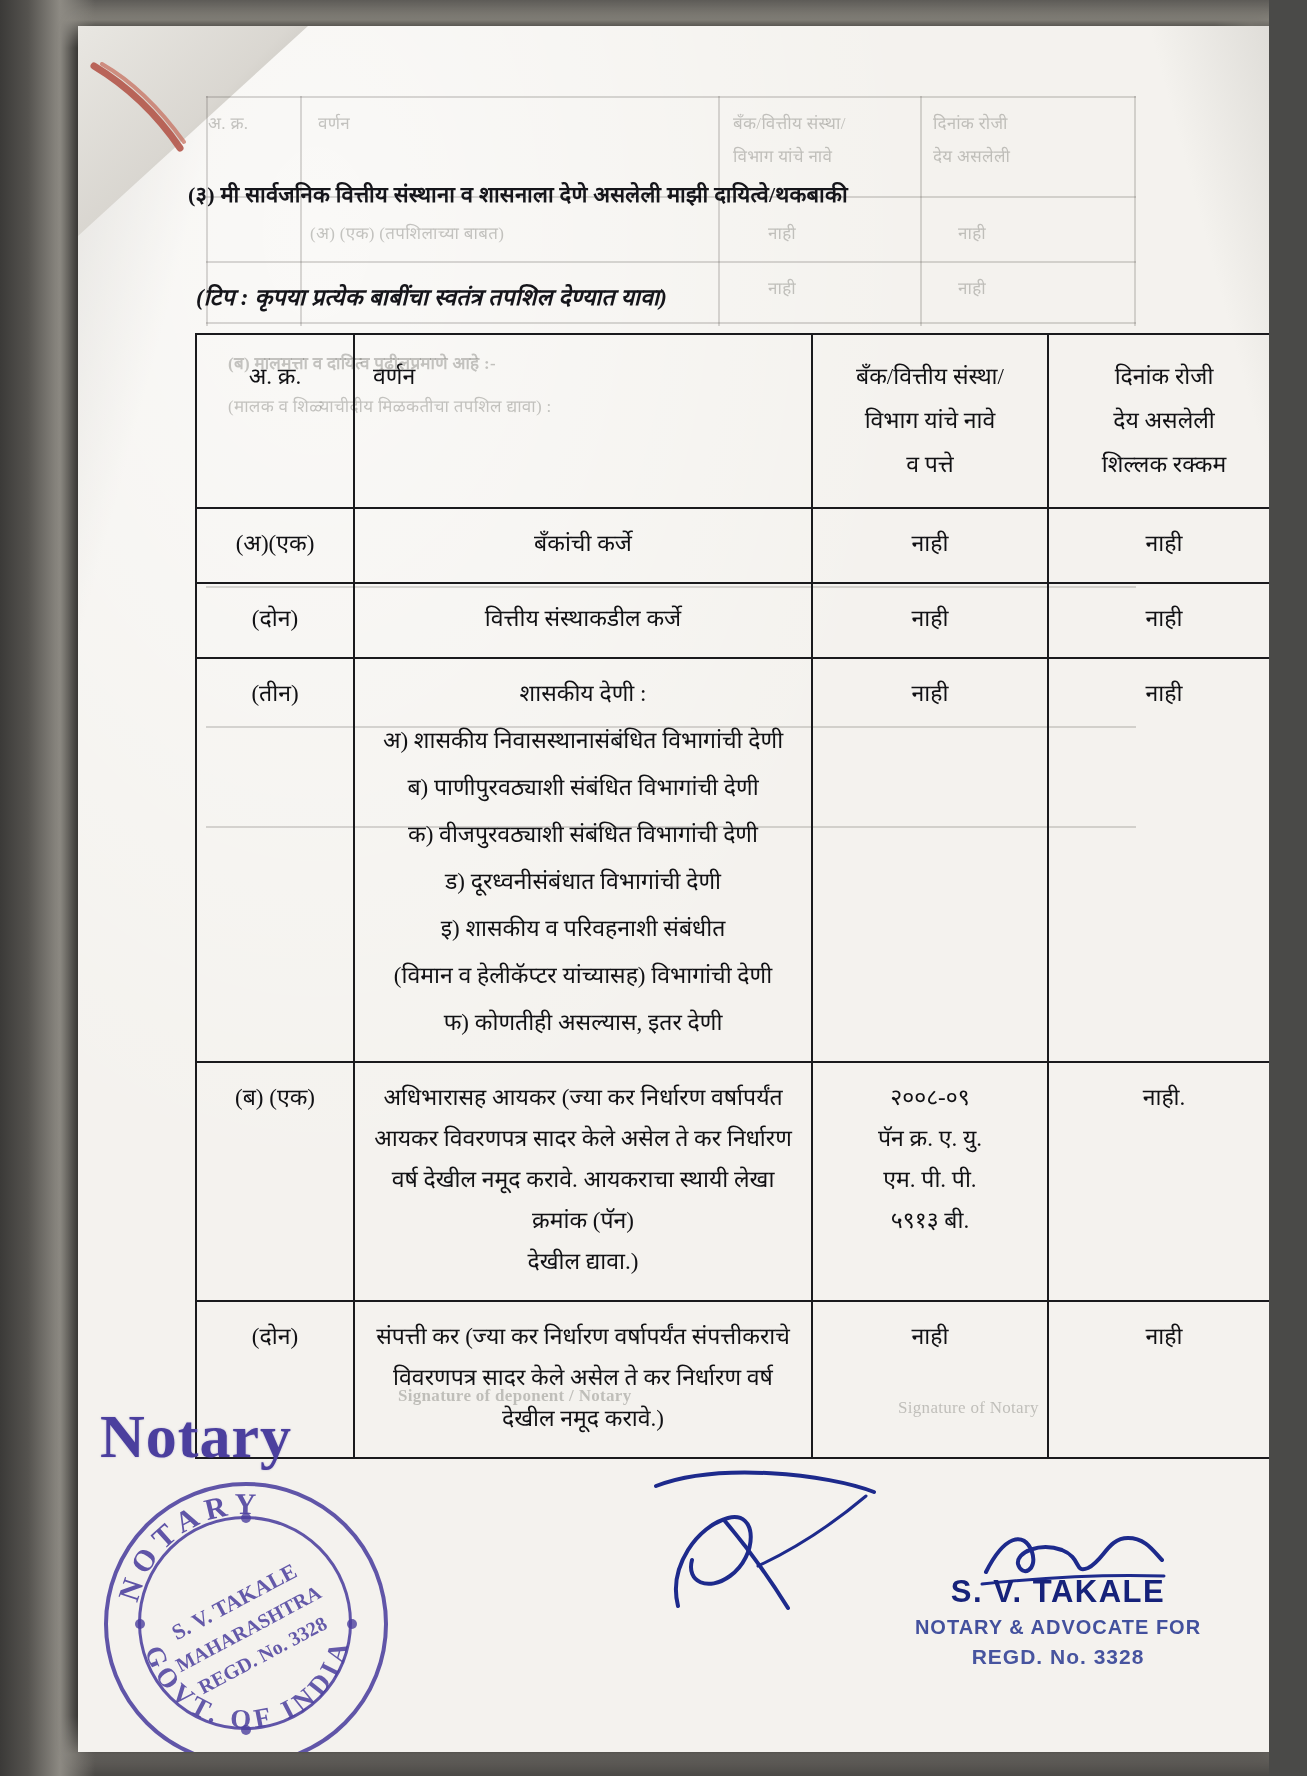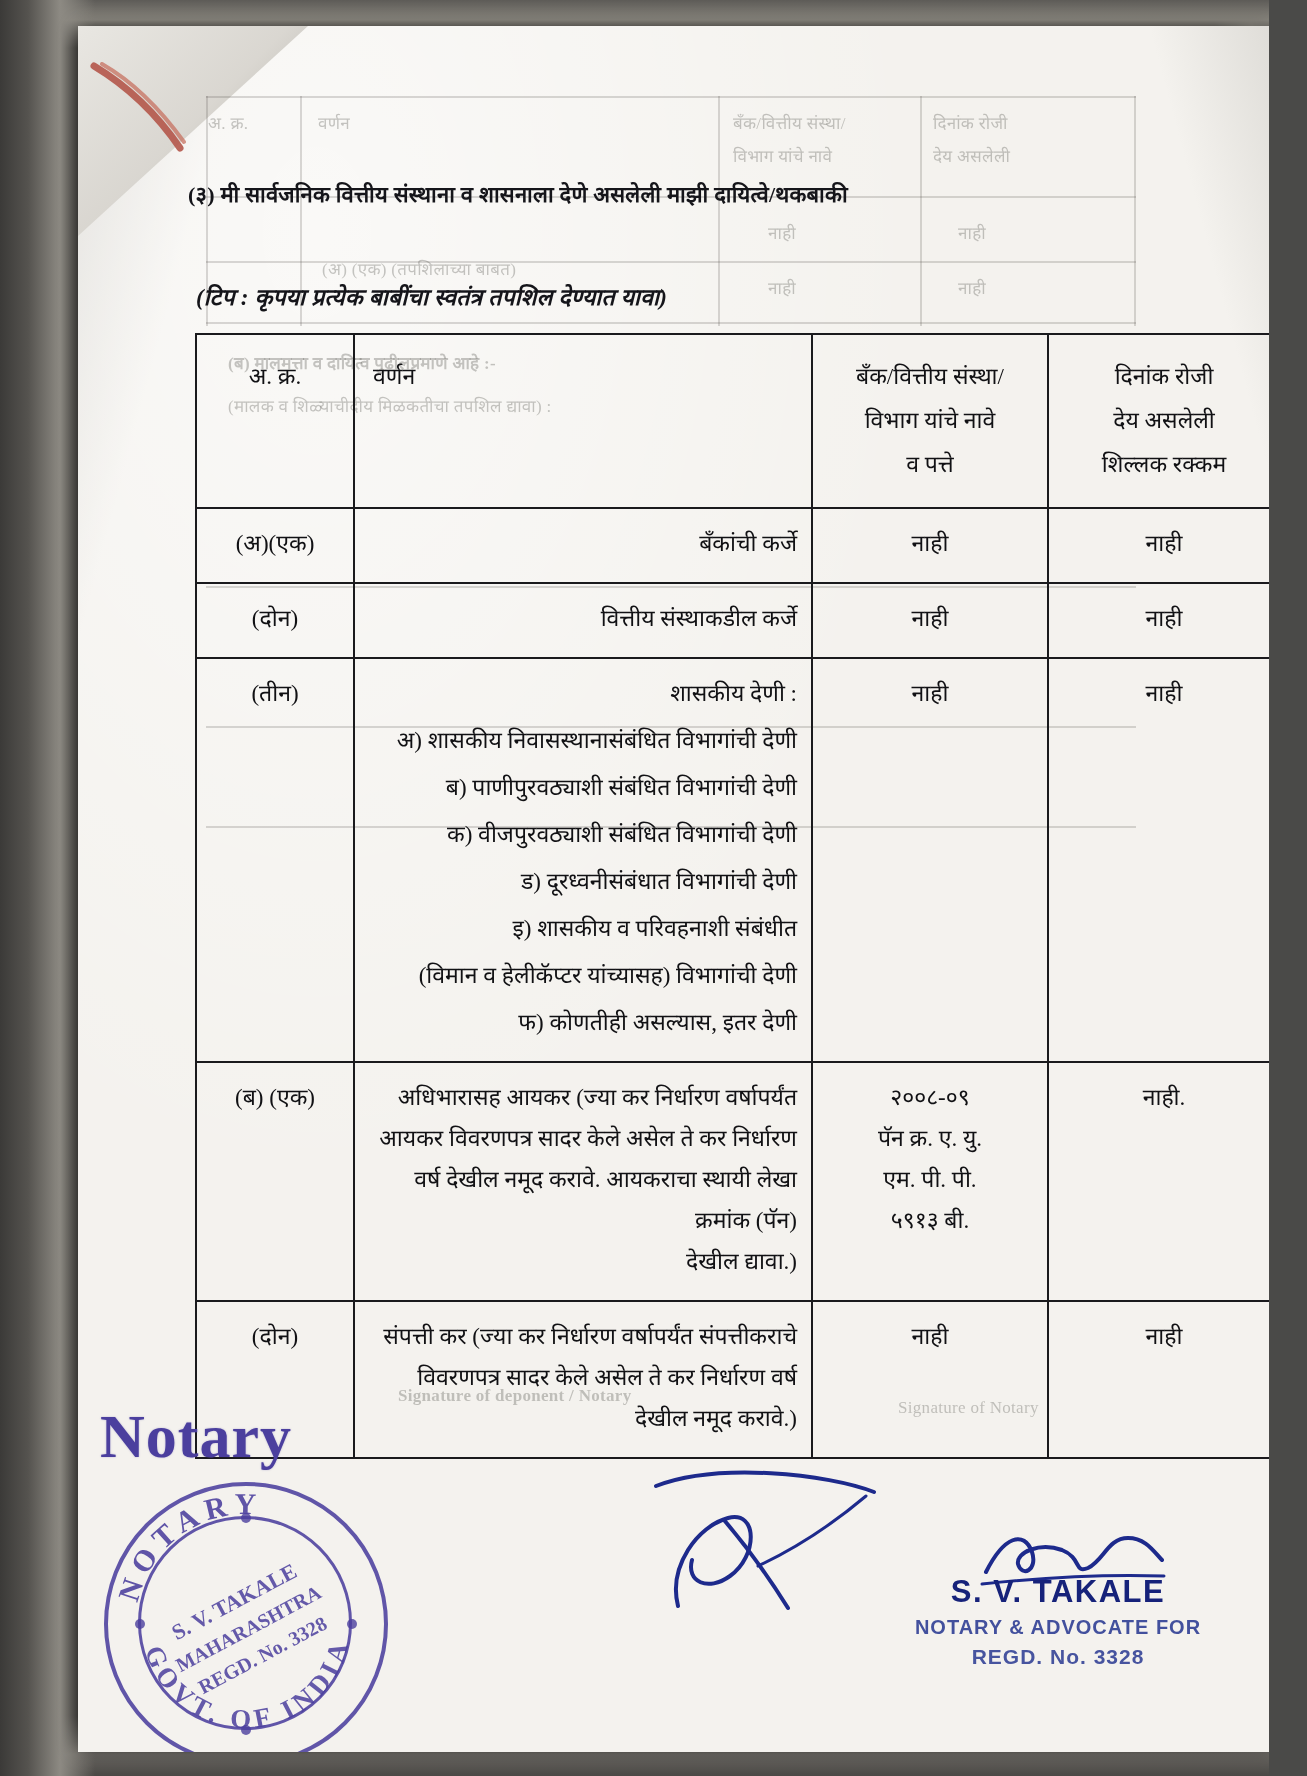--- a/index.html
+++ b/index.html
@@ -114,21 +114,21 @@
   table.main td {
     border: 2px solid #1a1a1d;
     vertical-align: top;
     padding: 14px 14px 18px 14px;
     color: #111114;
     font-size: 23px;
     line-height: 41px;
     font-family: "Liberation Serif", "DejaVu Serif", serif;
   }
   table.main td.c1 { width: 128px; text-align: center; }
-  table.main td.c2 { width: 424px; text-align: right; }
+  table.main td.c2 { width: 424px; text-align: center; }
   table.main td.c3 { width: 206px; text-align: center; }
   table.main td.c4 { width: 202px; text-align: center; }
   table.main tr.head td {
     text-align: center;
     padding-top: 20px;
     padding-bottom: 20px;
     line-height: 44px;
   }
   table.main td.c2 .sub {
     display: block;
@@ -222,21 +222,21 @@
       <path d="M18 2 C 46 18, 74 44, 100 80" stroke="#c46a59" stroke-width="4" fill="none" stroke-linecap="round" opacity="0.7"></path>
     </svg>
 
     <div>
       <div class="ghost" style="left:130px; top:85px;">अ. क्र.</div>
       <div class="ghost" style="left:240px; top:85px;">वर्णन</div>
       <div class="ghost" style="left:655px; top:85px;">बँक/वित्तीय संस्था/</div>
       <div class="ghost" style="left:655px; top:118px;">विभाग यांचे नावे</div>
       <div class="ghost" style="left:855px; top:85px;">दिनांक रोजी</div>
       <div class="ghost" style="left:855px; top:118px;">देय असलेली</div>
-      <div class="ghost" style="left:244px; top:195px;margin-top:36px;">(अ) (एक) (तपशिलाच्या बाबत)</div>
+      <div class="ghost" style="left:232px; top:195px;">(अ) (एक) (तपशिलाच्या बाबत)</div>
       <div class="ghost" style="left:690px; top:195px;">नाही</div>
       <div class="ghost" style="left:880px; top:195px;">नाही</div>
       <div class="ghost" style="left:690px; top:250px;">नाही</div>
       <div class="ghost" style="left:880px; top:250px;">नाही</div>
       <div class="ghost" style="left:150px; top:325px;font-weight:bold;">(ब) मालमत्ता व दायित्व पुढीलप्रमाणे आहे :-</div>
       <div class="ghost" style="left:150px; top:368px;">(मालक व शिळ्याचीदीय मिळकतीचा तपशिल द्यावा) :</div>
       <div class="ghost" style="left:820px; top:1372px;">Signature of Notary</div>
       <div class="ghost" style="left:320px; top:1360px;font-weight:bold;">Signature of deponent / Notary</div>
       <div class="ghost-line" style="left:128px; top:70px; width:930px; height:2px;"></div>
       <div class="ghost-line" style="left:128px; top:70px; width:2px; height:230px;"></div>

